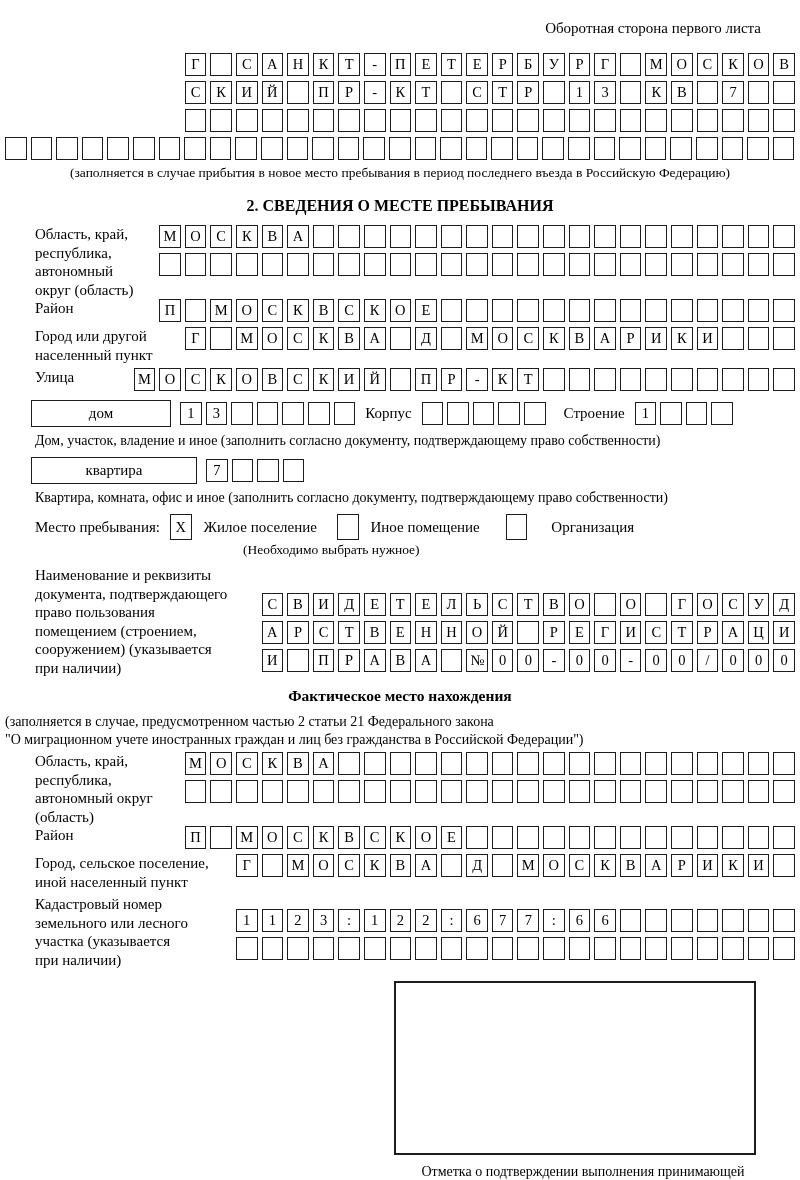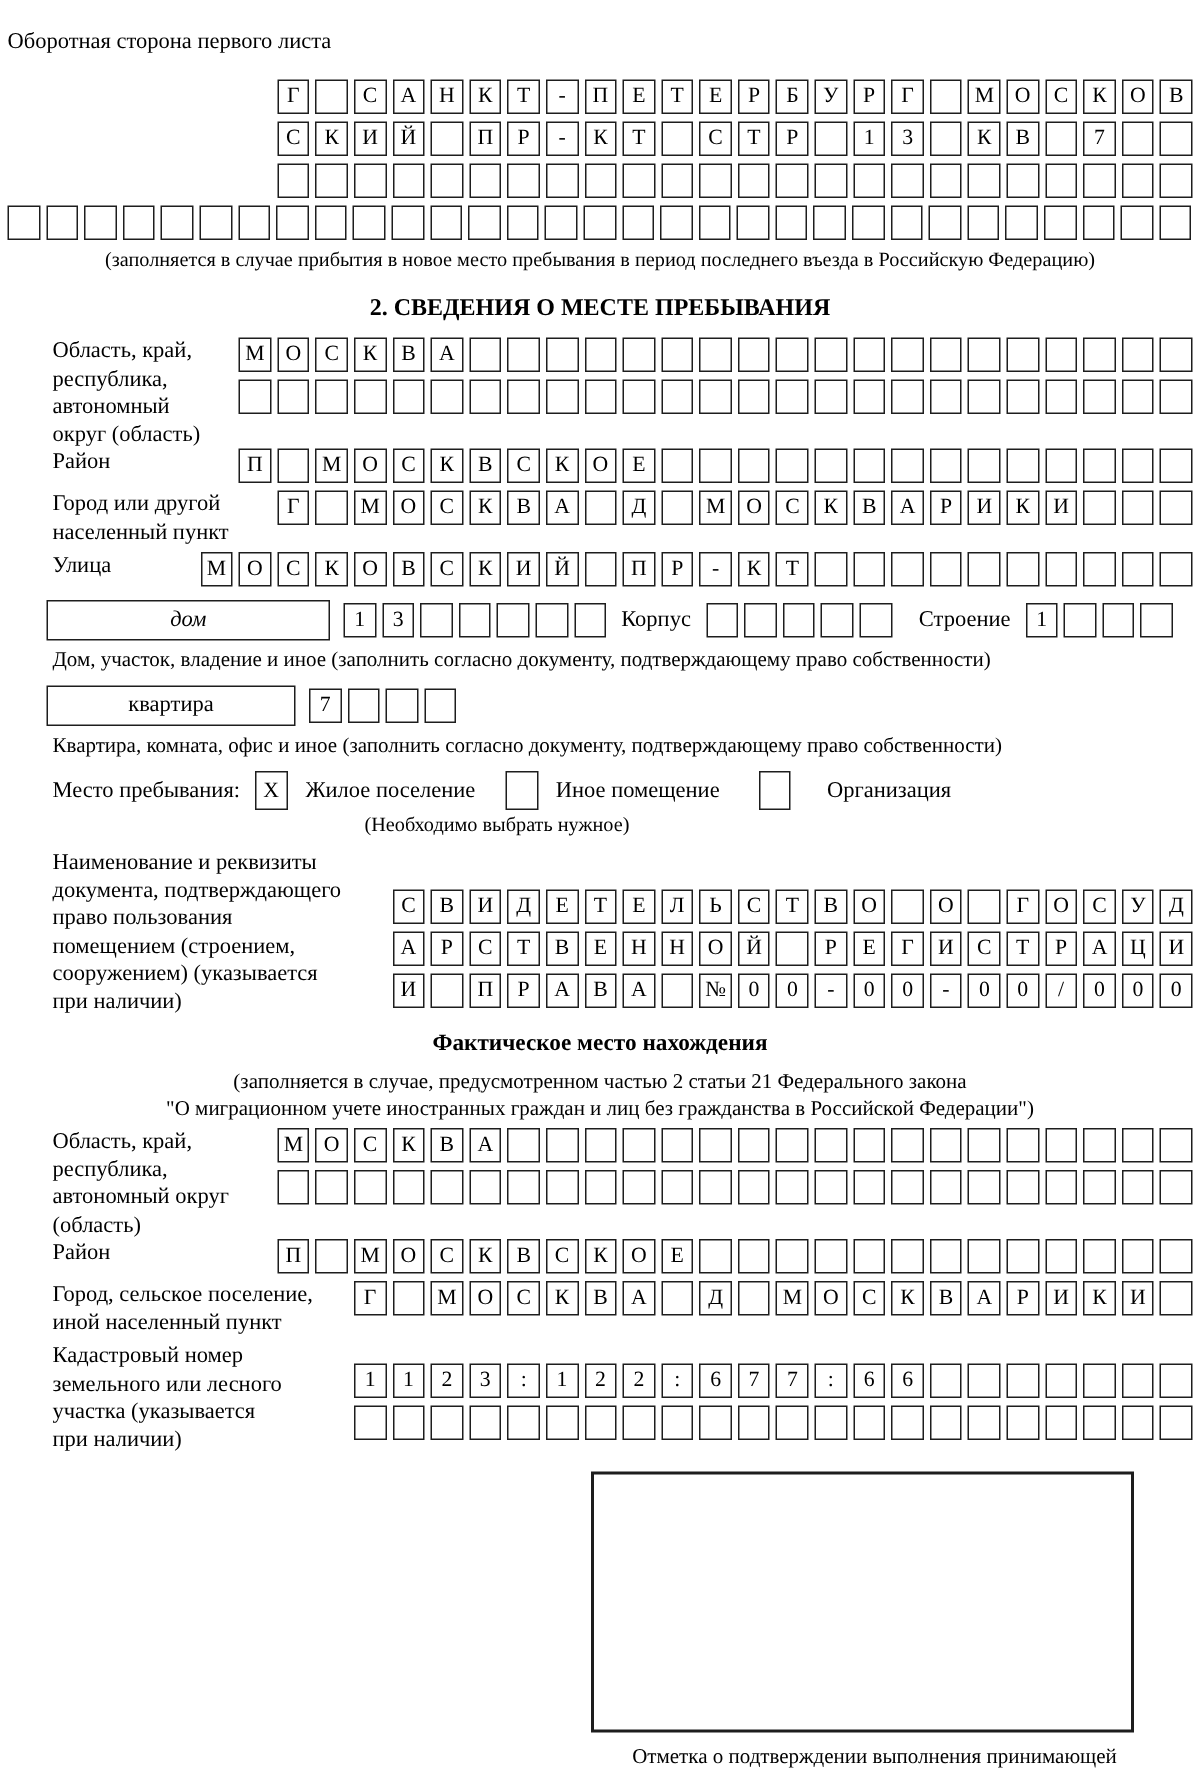--- a/index.html
+++ b/index.html
@@ -7,41 +7,41 @@
     position:relative;
     width:800px;height:1180px;
     box-sizing:border-box;
     padding:0 5px;
     overflow:hidden;
     background:#fff;
     color:#000;
     font-family:"Liberation Serif","DejaVu Serif",serif;
     font-size:15px;
   }
-  .corner{ text-align:left; margin:20px 34px 16px 0; font-size:15px; }
+  .corner{ text-align:right; margin:20px 34px 16px 0; font-size:15px; }
 
   .frow{ display:flex; align-items:flex-start; }
   .flabel{ margin-left:30px; line-height:18.5px; font-size:15px; flex:0 0 auto; }
   .rowscol{ margin-left:auto; display:flex; flex-direction:column; align-items:flex-end; }
 
   .boxes{ display:flex; gap:4px; margin-bottom:5px; }
   .boxes.right{ margin-left:auto; }
   .cell{
     width:21.6px; height:23px; box-sizing:border-box;
     border:1.8px solid #1d1d1d;
     display:inline-flex; align-items:center; justify-content:center;
     font-size:14.5px; line-height:1; background:#fff;
   }
   .cell.tall{ height:26px; }
 
   .note-center{ text-align:center; font-size:13.5px; margin:2px 0 16px 0; }
   .sec-title{ text-align:center; font-weight:bold; font-size:16px; margin:6px 0 10px 0; }
   .sub-title{ text-align:center; font-weight:bold; font-size:15.5px; margin:10px 0 8px 0; }
   .caption{ font-size:14px; margin:0 0 8px 35px; }
-  .cap-center{ text-align:center; font-size:14px; margin:0 0 4px 0; line-height:17.5px; }
+  .cap-center{ font-size:14px; margin:0 0 4px 0; line-height:17.5px; }
 
   .widebox{
     box-sizing:border-box; border:1.8px solid #1d1d1d; height:27px;
     display:flex; align-items:center; justify-content:center;
     font-size:15px; background:#fff;
   }
   .house-line{ display:flex; align-items:center; margin:4px 0 6px 0; }
   .house-line .boxes{ margin-bottom:0; }
   .inline-label{ font-size:15px; padding:0 10px; }
 
@@ -329,21 +329,21 @@
         <span class="cell"></span>
         <span class="cell"></span>
         <span class="cell"></span>
         <span class="cell"></span>
         <span class="cell"></span>
         <span class="cell"></span>
       </div>
   </div>
 
   <div class="house-line">
-    <div class="widebox" style="width:189px; margin-left:26px;font-style:italic;">дом</div>
+    <div class="widebox" style="width:140px; margin-left:26px;">дом</div>
     <div class="boxes" style="margin-left:9px;">
         <span class="cell">1</span>
         <span class="cell">3</span>
         <span class="cell"></span>
         <span class="cell"></span>
         <span class="cell"></span>
         <span class="cell"></span>
         <span class="cell"></span>
       </div>
     <div class="inline-label">Корпус</div>

